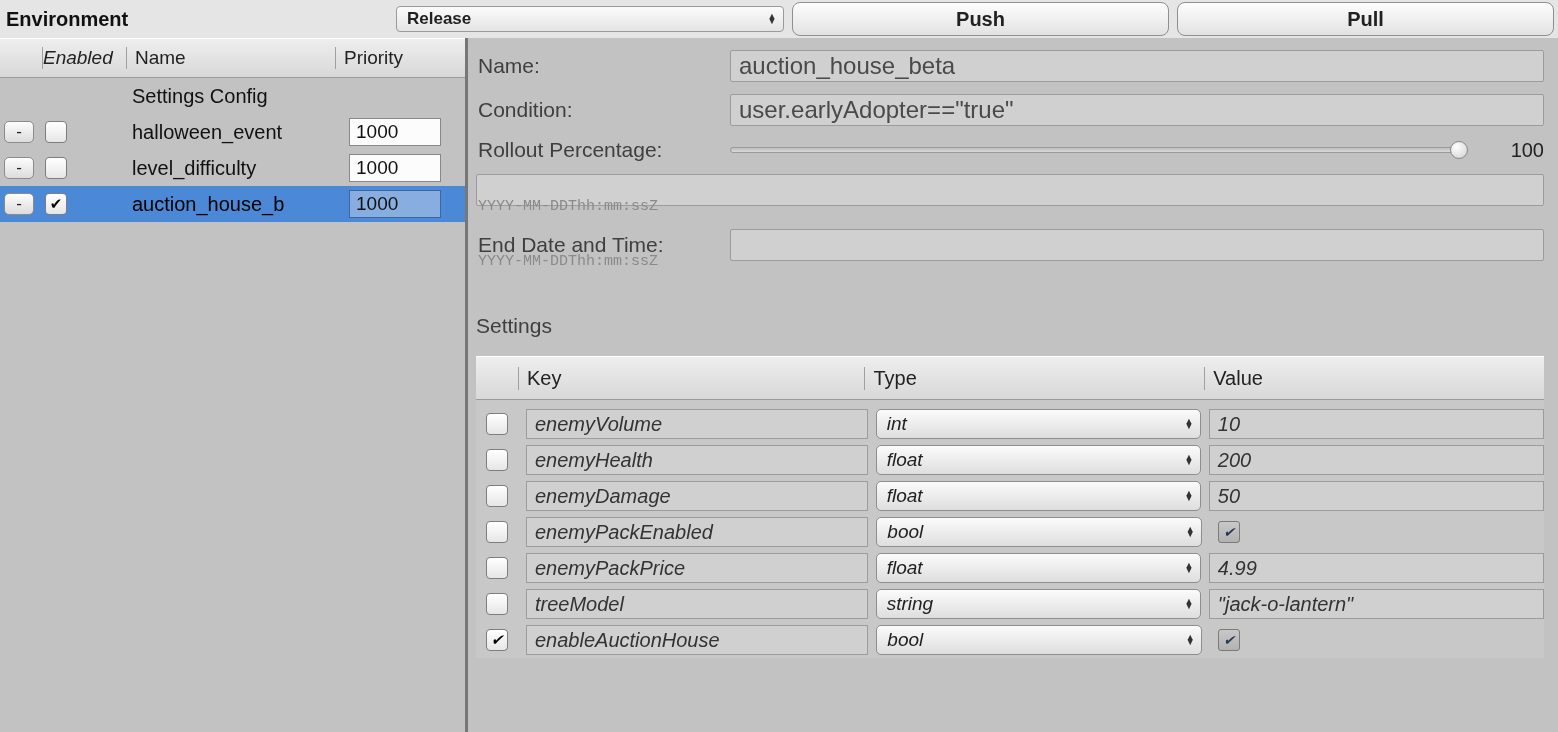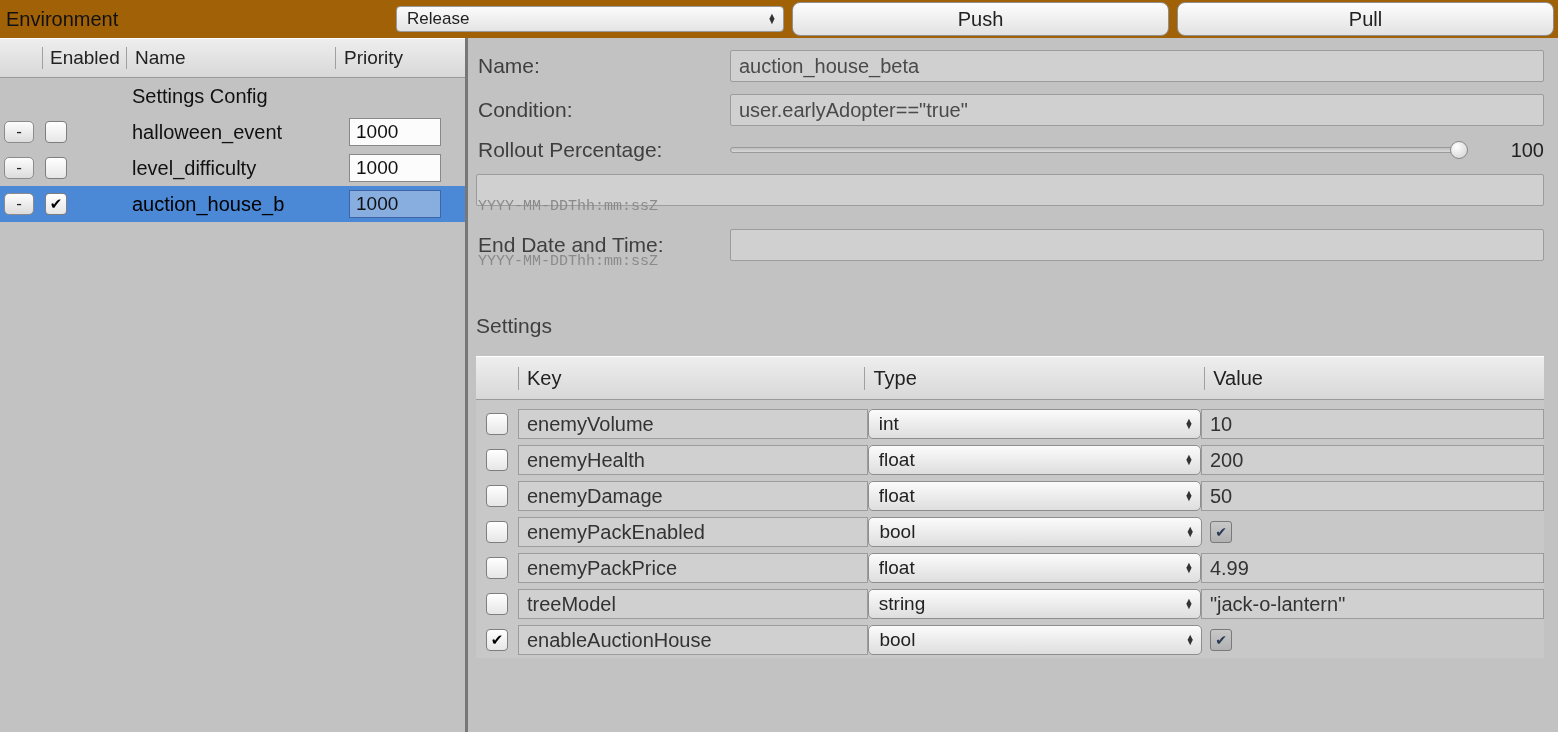--- a/index.html
+++ b/index.html
@@ -1,34 +1,34 @@
 <!DOCTYPE html>
 <html><head>
 <meta charset="utf-8">
 <style>
 * { box-sizing: border-box; margin: 0; padding: 0; font-family: "Lucida Grande", "Segoe UI", Arial, sans-serif; }
 html, body { width: 1558px; height: 732px; background: #c2c2c2; overflow: hidden; font-size: 18px; color: #222; }
 
 
-.topbar { display: flex; align-items: center; height: 38px; background: #a16207; gap: 8px; padding-right: 4px; }
+.topbar { display: flex; align-items: center; height: 38px; background: #e5e5e5; gap: 8px; padding-right: 4px; font-weight: bold; }
 .env-label { width: 388px; padding-left: 6px; font-size: 20px; color: #111; }
 .env-select { width: 388px; height: 26px; background: linear-gradient(#fbfbfb, #e4e4e4); border: 1px solid #9a9a9a; border-radius: 4px; position: relative; padding-left: 10px; font-size: 17px; color: #222; display: flex; align-items: center; }
 .select-arrows { position: absolute; right: 6px; top: 50%; transform: translateY(-50%); width: 10px; display: flex; flex-direction: column; align-items: center; line-height: 5px; font-size: 9px; color: #333; }
 .big-button { flex: 1; height: 34px; background: linear-gradient(#fdfdfd, #e2e2e2); border: 1px solid #8f8f8f; border-radius: 8px; font-size: 20px; color: #222; display: flex; align-items: center; justify-content: center; cursor: pointer; }
 
 
 .main { display: flex; height: calc(732px - 38px); }
 .left { width: 465px; background: #c2c2c2; }
 .divider { width: 3px; background: #777; }
 .right { flex: 1; background: #c2c2c2; padding: 12px 14px 0 8px; overflow: hidden; }
 
 
 .list-head { display: flex; align-items: center; background: linear-gradient(#eeeeee, #d8d8d8); border-top: 1px solid #fff; border-bottom: 1px solid #9a9a9a; height: 40px; font-size: 19px; color: #222; }
 .col-spacer { width: 42px; }
-.col-enabled { width: 84px; border-left: 1px solid #a0a0a0; padding-left: 7px; overflow: hidden; white-space: nowrap; }
+.col-enabled { width: 84px; border-left: 1px solid #a0a0a0; padding-left: 0; overflow: hidden; white-space: nowrap; font-style: italic; }
 .col-name { flex: 1; border-left: 1px solid #a0a0a0; padding-left: 8px; }
 .col-priority { width: 130px; border-left: 1px solid #a0a0a0; padding-left: 8px; }
 
 .list-body { }
 .list-row { display: flex; align-items: center; height: 36px; font-size: 20px; }
 .list-row.group .rname { font-size: 20px; }
 .list-row.selected { background: #4b88d6; }
 .row-btn { width: 30px; height: 22px; margin-left: 2px; background: linear-gradient(#fdfdfd,#dcdcdc); border: 1px solid #8b8b8b; border-radius: 5px; font-size: 17px; line-height: 17px; display: flex; align-items: center; justify-content: center; cursor: pointer; }
 .row-btn .m { position: relative; top: -1px; }
 .row-btn-spot { width: 36px; display: flex; justify-content: center; }
@@ -38,39 +38,39 @@
 .rname { flex: 1; padding-left: 56px; color: #111; white-space: nowrap; overflow: hidden; }
 .selected .rname { color: #000; }
 .rprio { width: 116px; margin-left: 24px; }
 .prio-input { width: 92px; height: 28px; background: #fcfcfc; border: 1px solid #888; padding-left: 6px; font-size: 19px; color: #111; }
 .selected .prio-input { background: #88aee0; border-color: #3c66a8; }
 
 
 .form-row { display: flex; align-items: center; margin-bottom: 12px; }
 .form-label { width: 254px; font-size: 21px; color: #3f3f3f; padding-left: 2px; }
 .form-sub { font-size: 15px; color: #8a8a8a; margin-top: -10px; margin-bottom: 14px; padding-left: 2px; font-family: Liberation Mono, monospace; }
-.form-field { flex: 1; height: 32px; background: #d0d0d0; border: 1px solid #9c9c9c; border-radius: 2px; padding-left: 8px; font-size: 20px; color: #4a4a4a; display: flex; align-items: center; }
+.form-field { flex: 1; height: 32px; background: #d0d0d0; border: 1px solid #9c9c9c; border-radius: 2px; padding-left: 8px; font-size: 24px; color: #4a4a4a; display: flex; align-items: center; }
 .slider-wrap { flex: 1; display: flex; align-items: center; gap: 24px; }
 .slider-track { flex: 1; height: 6px; background: linear-gradient(#bfbfbf,#d8d8d8); border: 1px solid #9a9a9a; border-radius: 3px; position: relative; }
 .slider-thumb { position: absolute; top: 50%; transform: translate(-50%,-50%); width: 18px; height: 18px; background: radial-gradient(circle at 35% 30%, #fff, #cfcfcf); border: 1px solid #888; border-radius: 50%; }
 .slider-val { width: 60px; text-align: right; font-size: 20px; color: #222; }
 
 .spacer30 { height: 30px; }
 .section-title { font-size: 21px; color: #3f3f3f; margin-bottom: 18px; }
 
 
 .tbl-wrap { background: #c8c8c8; }
 .tbl-head { display: flex; align-items: center; height: 44px; background: linear-gradient(#eeeeee, #d8d8d8); border-top: 1px solid #fff; border-bottom: 1px solid #9a9a9a; font-size: 20px; color: #222; }
 .th-spacer { width: 42px; }
 .th-key { flex: 1.02; border-left: 1px solid #a0a0a0; padding-left: 8px; }
 .th-type { flex: 1.0; border-left: 1px solid #a0a0a0; padding-left: 8px; }
 .th-value { flex: 1.0; border-left: 1px solid #a0a0a0; padding-left: 8px; }
 
 .tbl-body { padding-top: 6px; }
-.tr { display: flex; align-items: center; height: 36px; gap: 0; }
+.tr { display: flex; align-items: center; height: 36px; gap: 8px; font-style: italic; }
 .td-chk { width: 42px; display: flex; justify-content: center; }
 .td-key { flex: 1.02; height: 30px; background: #d0d0d0; border: 1px solid #9c9c9c; display: flex; align-items: center; padding-left: 8px; font-size: 20px; color: #333; }
 .td-type { flex: 1.0; height: 30px; position: relative; }
 .type-select { position: absolute; inset: 0; background: linear-gradient(#fbfbfb,#dedede); border: 1px solid #8e8e8e; border-radius: 5px; display: flex; align-items: center; padding-left: 10px; font-size: 19px; color: #222; cursor: pointer; }
 .td-value { flex: 1.0; height: 30px; background: #d0d0d0; border: 1px solid #9c9c9c; display: flex; align-items: center; padding-left: 8px; font-size: 20px; color: #333; }
 .td-value.asbool { background: transparent; border: none; }
 .bchk { width: 22px; height: 22px; background: linear-gradient(#c8c8c8,#b2b2b2); border: 1px solid #7a7a7a; border-radius: 3px; display: flex; align-items: center; justify-content: center; font-size: 15px; cursor: pointer; }
 .bchk.on::after { content: "✔"; color: #2a3a55; font-size: 14px; }
 </style>
 </head>

